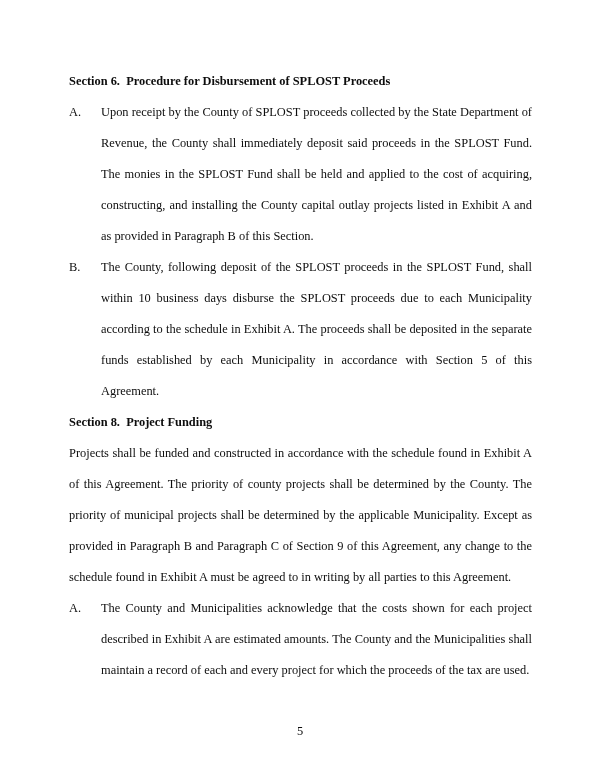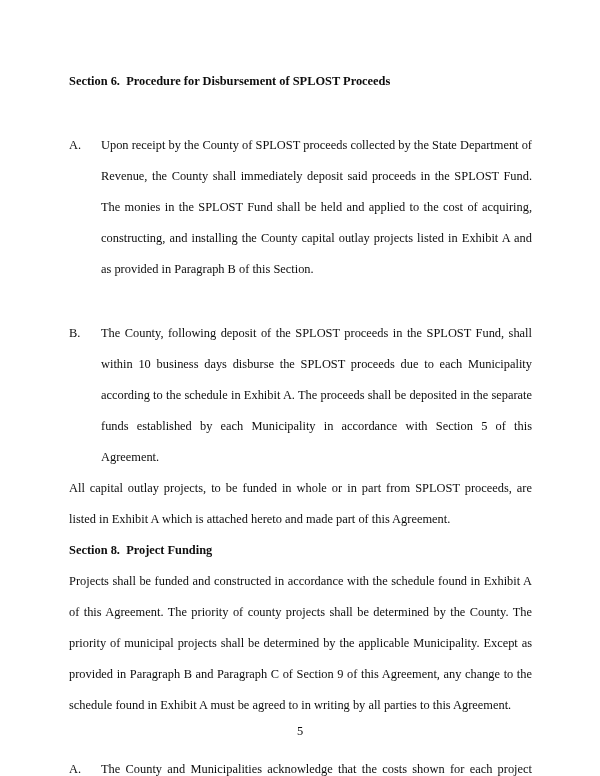--- a/index.html
+++ b/index.html
@@ -71,21 +71,20 @@
     font-weight: normal;
   }
   .lettered-para .para-text {
     display: block;
     text-align: justify;
     text-justify: inter-word;
   }
   
   .lettered-para .para-text {
     text-align-last: left;
-    margin-top: 33px;
   }
 
   .page-number {
     position: absolute;
     left: 0;
     top: 723px;
     width: 600px;
     text-align: center;
     font-size: 12.4px;
     line-height: 16px;
@@ -103,21 +102,20 @@
       <span class="letter">A.</span>
       <span class="para-text">Upon receipt by the County of SPLOST proceeds collected by the State Department of Revenue, the County shall immediately deposit said proceeds in the SPLOST Fund. The monies in the SPLOST Fund shall be held and applied to the cost of acquiring, constructing, and installing the County capital outlay projects listed in Exhibit A and as provided in Paragraph B of this Section.</span>
     </div>
 
     <div class="lettered-para">
       <span class="letter">B.</span>
       <span class="para-text">The County, following deposit of the SPLOST proceeds in the SPLOST Fund, shall within 10 business days disburse the SPLOST proceeds due to each Municipality according to the schedule in Exhibit A. The proceeds shall be deposited in the separate funds established by each Municipality in accordance with Section 5 of this Agreement.</span>
     </div>
 
 
-    <div class="body-para">All capital outlay projects, to be funded in whole or in part from SPLOST proceeds, are listed in Exhibit A which is attached hereto and made part of this Agreement.</div>
 
     <div class="section-heading">Section 8.  Project Funding</div>
 
     <div class="body-para">Projects shall be funded and constructed in accordance with the schedule found in Exhibit A of this Agreement. The priority of county projects shall be determined by the County. The priority of municipal projects shall be determined by the applicable Municipality. Except as provided in Paragraph B and Paragraph C of Section 9 of this Agreement, any change to the schedule found in Exhibit A must be agreed to in writing by all parties to this Agreement.</div>
 
 
     <div class="lettered-para">
       <span class="letter">A.</span>
       <span class="para-text">The County and Municipalities acknowledge that the costs shown for each project described in Exhibit A are estimated amounts. The County and the Municipalities shall maintain a record of each and every project for which the proceeds of the tax are used.</span>
     </div>

